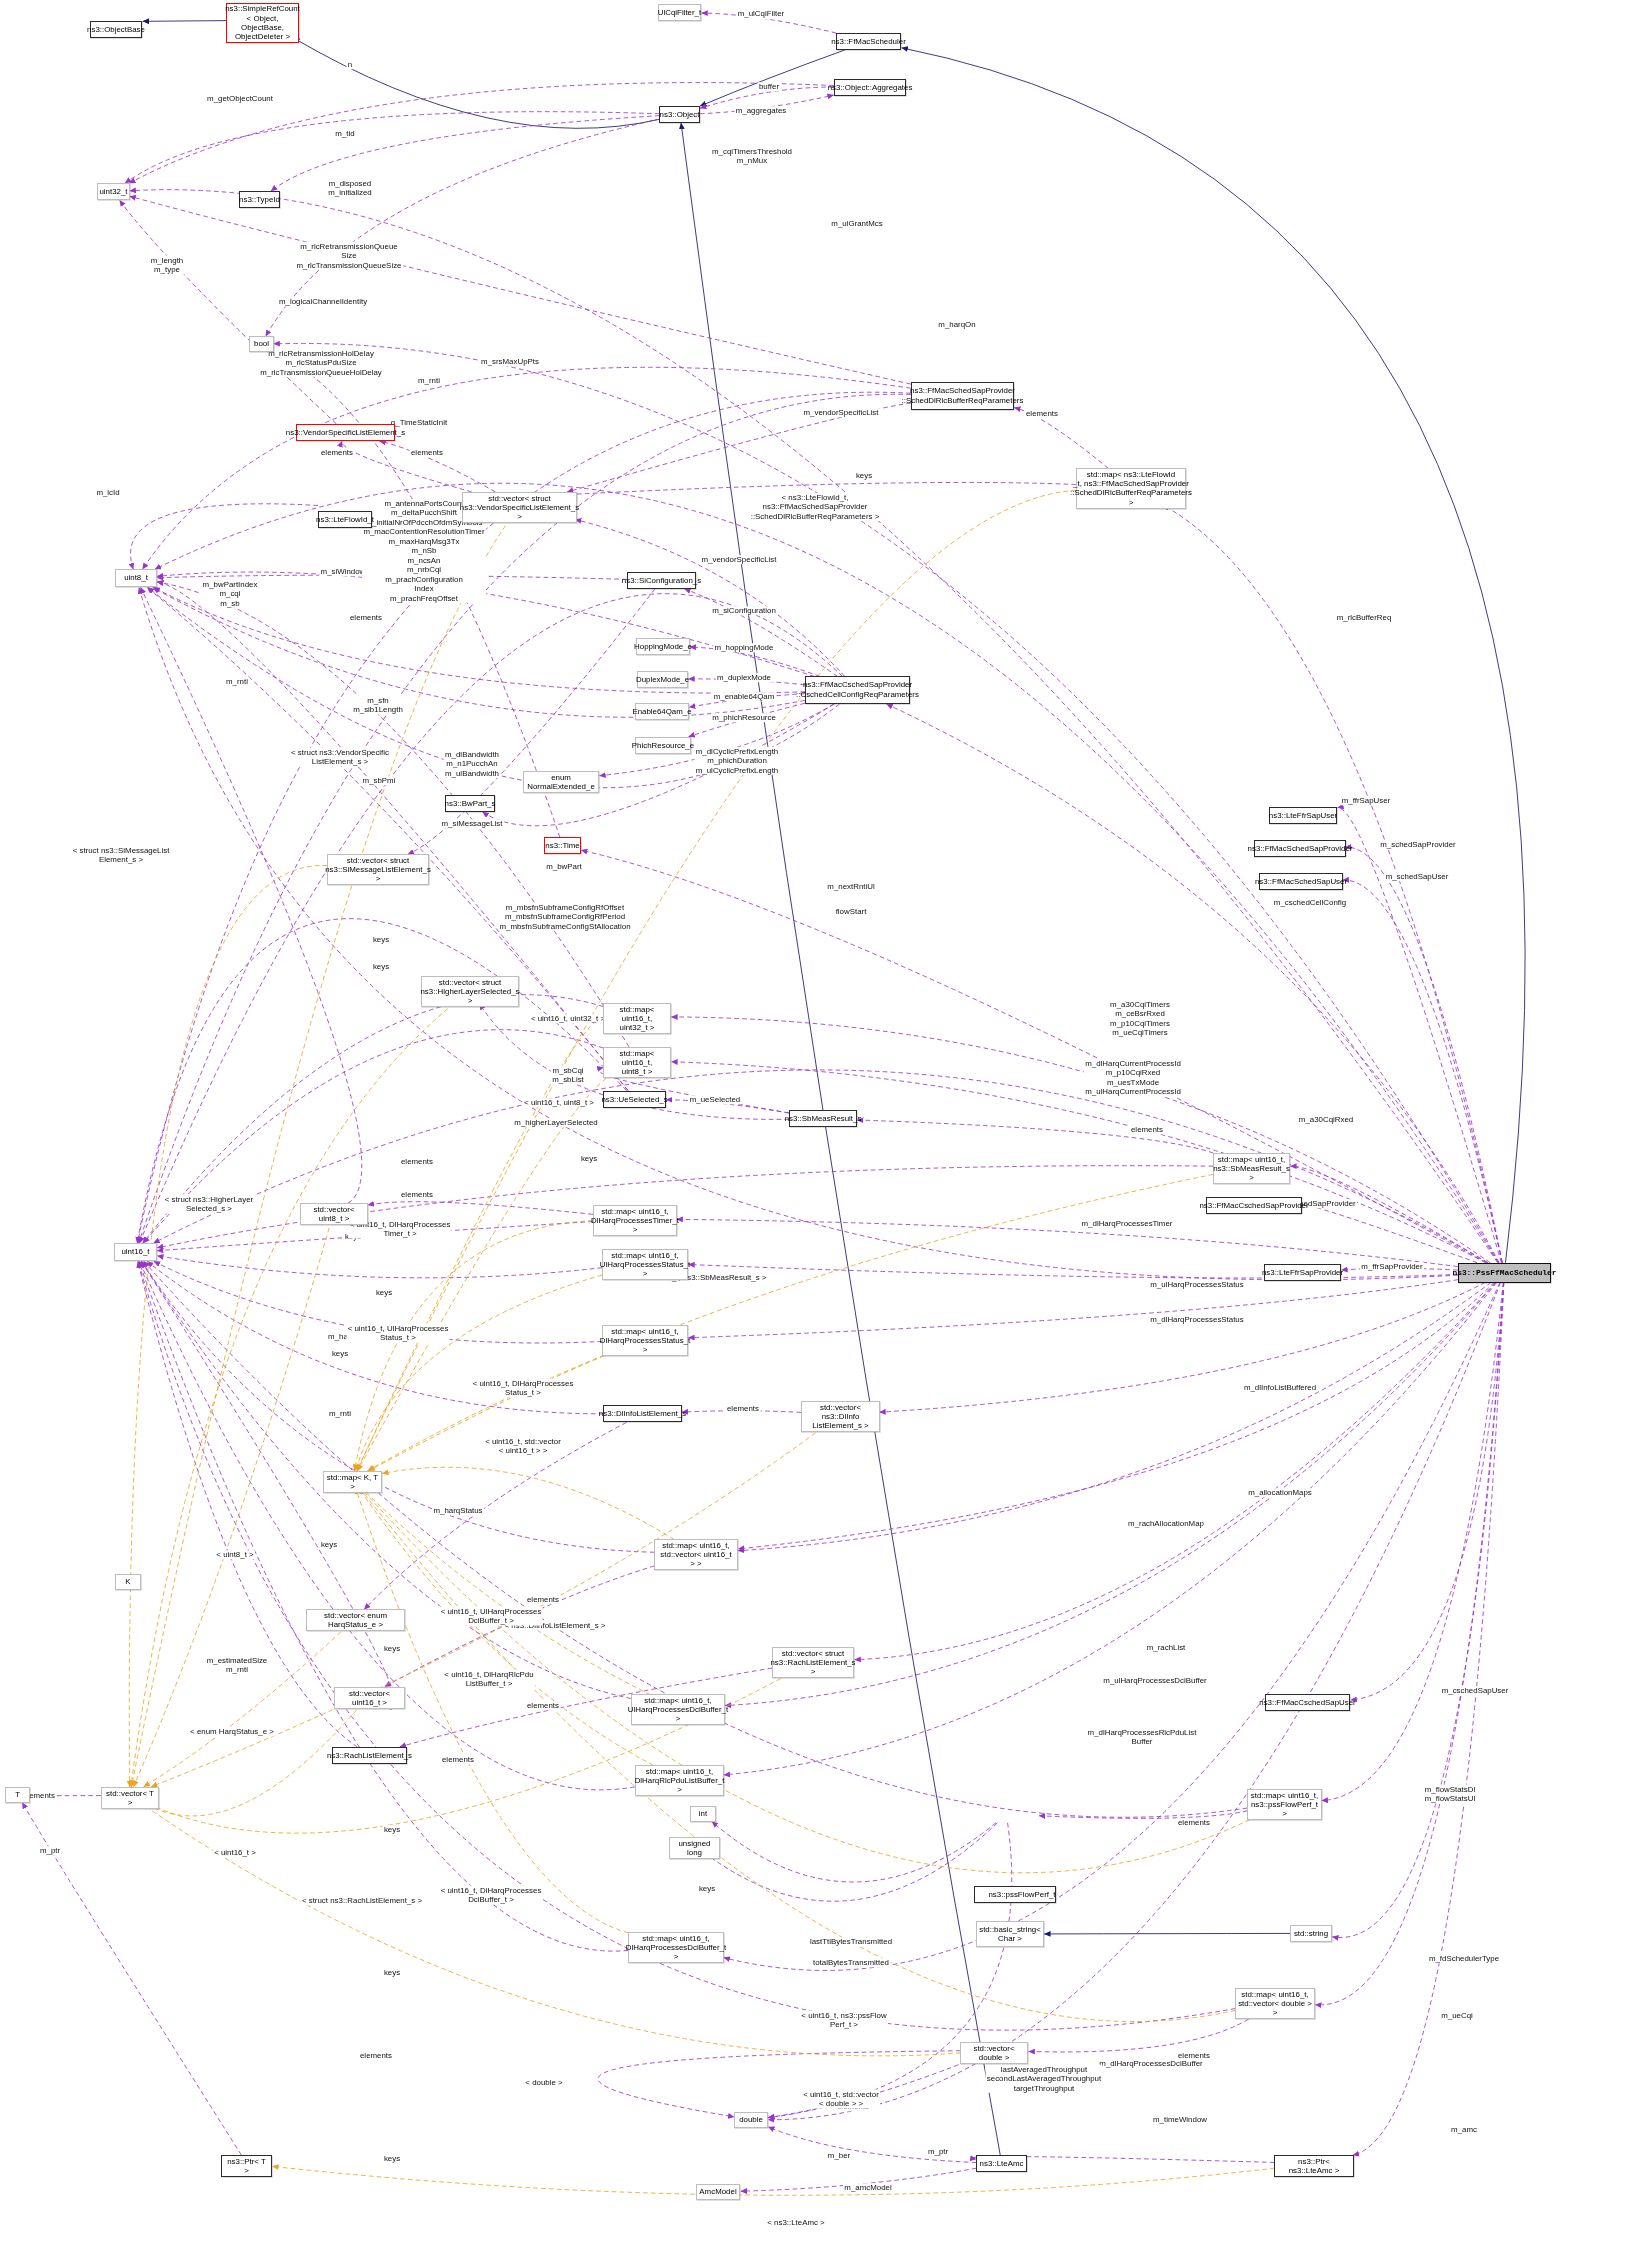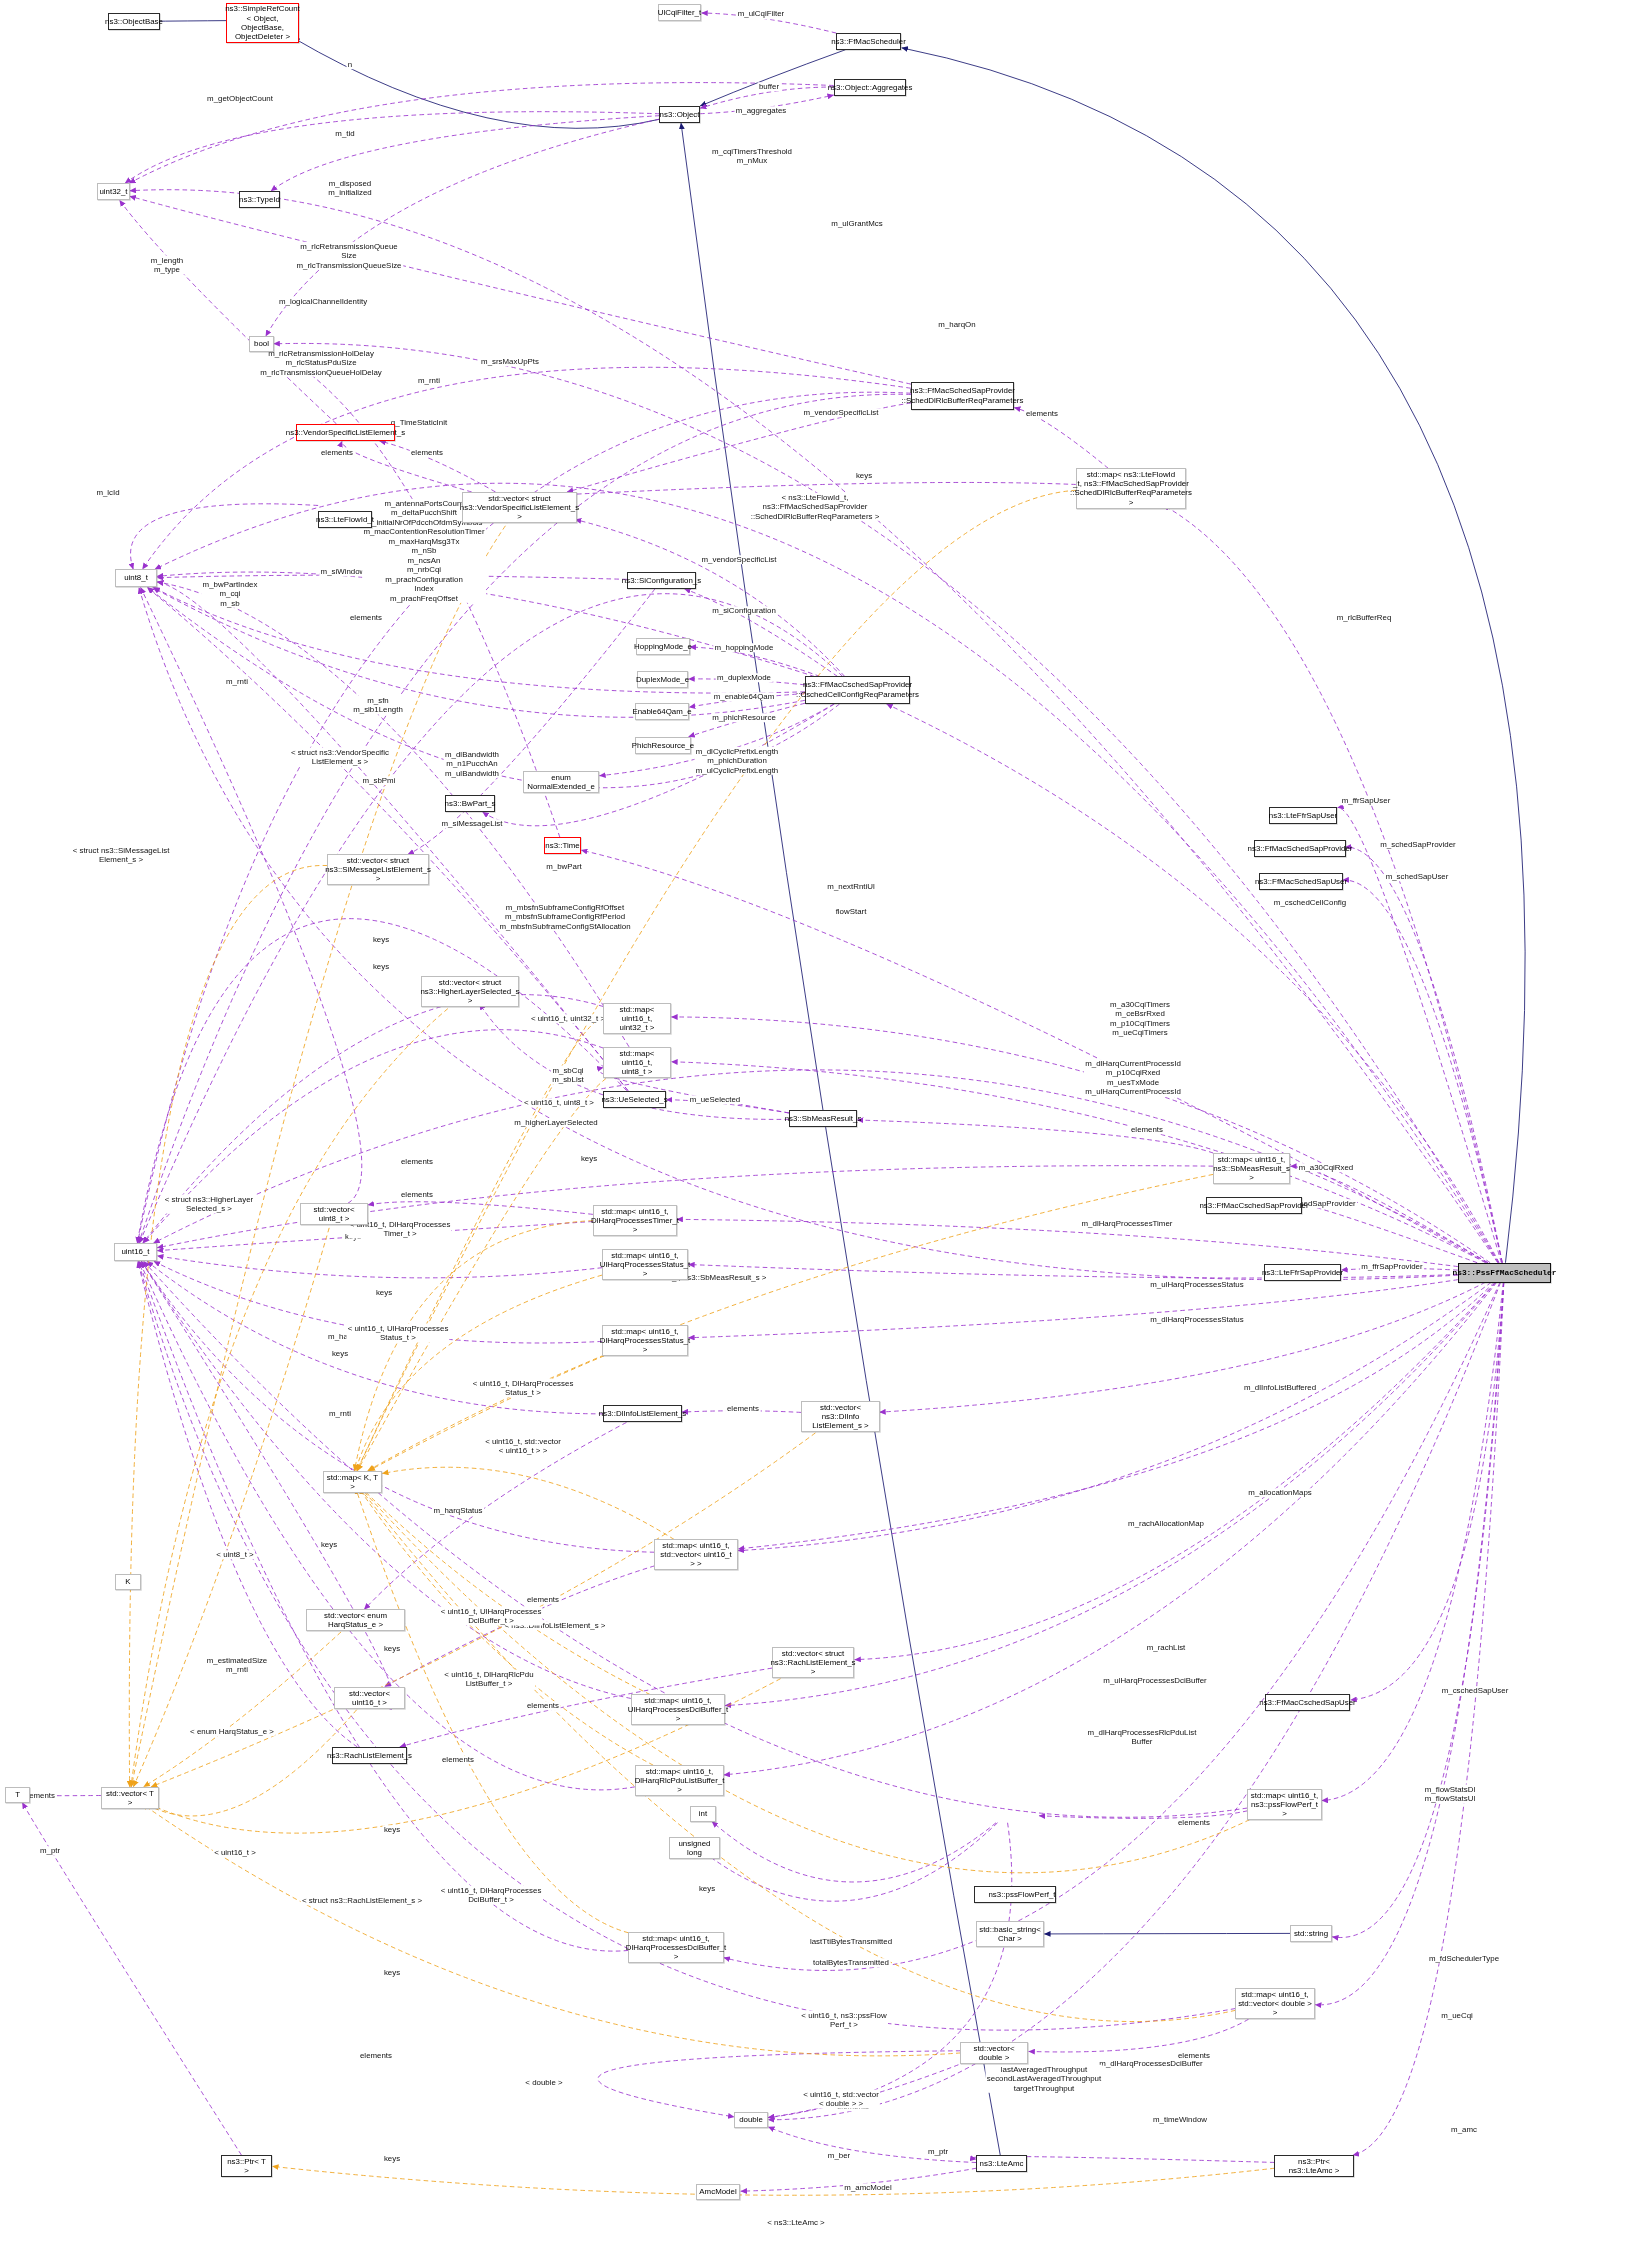--- a/index.html
+++ b/index.html
@@ -164,21 +164,21 @@
       <path d="M920.0,1948.9 Q608,2038 543.0,2248.0" fill="none" stroke="#efa21b" stroke-width="1.3" stroke-dasharray="7,5" marker-end="url(#arr-template)"></path>
       <path d="M933.9,2068.0 Q800,2122 563.4,2248.0" fill="none" stroke="#efa21b" stroke-width="1.3" stroke-dasharray="7,5" marker-end="url(#arr-template)"></path>
       <path d="M1030.2,2353.0 Q800,2210 584.0,2252.2" fill="none" stroke="#efa21b" stroke-width="1.3" stroke-dasharray="7,5" marker-end="url(#arr-template)"></path>
       <path d="M993.4,2590.0 Q750,2470 552.1,2274.0" fill="none" stroke="#efa21b" stroke-width="1.3" stroke-dasharray="7,5" marker-end="url(#arr-template)"></path>
       <path d="M998.2,2698.0 Q748,2566 547.9,2274.0" fill="none" stroke="#efa21b" stroke-width="1.3" stroke-dasharray="7,5" marker-end="url(#arr-template)"></path>
       <path d="M960.0,2954.1 Q750,2897 543.3,2274.0" fill="none" stroke="#efa21b" stroke-width="1.3" stroke-dasharray="7,5" marker-end="url(#arr-template)"></path>
       <path d="M1920.6,2776.0 Q1290,3088 550.8,2274.0" fill="none" stroke="#efa21b" stroke-width="1.3" stroke-dasharray="7,5" marker-end="url(#arr-template)"></path>
       <path d="M1888.0,3072.7 Q1285,3208 549.2,2274.0" fill="none" stroke="#efa21b" stroke-width="1.3" stroke-dasharray="7,5" marker-end="url(#arr-template)"></path>
       <path d="M1948.0,3314.0 Q1217,3398 416.0,3311.2" fill="none" stroke="#efa21b" stroke-width="1.3" stroke-dasharray="7,5" marker-end="url(#arr-template)"></path>
     </svg>
-<div class="node black" style="left: 90px; top: 13px; width: 52px; min-height: 17px; margin-left: 18px;">ns3::ObjectBase</div>
+<div class="node black" style="left: 90px; top: 21px; width: 52px; min-height: 17px;">ns3::ObjectBase</div>
     <div class="node red" style="left: 226px; top: 2.6px; width: 73px; min-height: 35px;">ns3::SimpleRefCount
 &lt; Object, ObjectBase,
 ObjectDeleter &gt;</div>
     <div class="node gray" style="left: 658px; top: 3.9px; width: 43px; min-height: 17px;">UlCqiFilter_t</div>
     <div class="node black" style="left: 836px; top: 33px; width: 65px; min-height: 17px;">ns3::FfMacScheduler</div>
     <div class="node black" style="left: 834px; top: 79px; width: 72px; min-height: 17px;">ns3::Object::Aggregates</div>
     <div class="node black" style="left: 659px; top: 106px; width: 41px; min-height: 17px;">ns3::Object</div>
     <div class="node gray" style="left: 97px; top: 183px; width: 33px; min-height: 17px;">uint32_t</div>
     <div class="node black" style="left: 239px; top: 191px; width: 41px; min-height: 17px;">ns3::TypeId</div>
     <div class="node gray" style="left: 249px; top: 336px; width: 25px; min-height: 15.7px;">bool</div>
@@ -347,21 +347,21 @@
     <div class="edge-label" style="left: 715px; top: 1100px;">m_ueSelected</div>
     <div class="edge-label" style="left: 589px; top: 1159px;">keys</div>
     <div class="edge-label" style="left: 417px; top: 1162px;">elements</div>
     <div class="edge-label" style="left: 417px; top: 1195px;">elements</div>
     <div class="edge-label" style="left: 359px; top: 1337px;">m_harqProcessId</div>
     <div class="edge-label" style="left: 353px; top: 1237px;">keys</div>
     <div class="edge-label" style="left: 384px; top: 1293px;">keys</div>
     <div class="edge-label" style="left: 340px; top: 1354px;">keys</div>
     <div class="edge-label" style="left: 1127px; top: 1224px;">m_dlHarqProcessesTimer</div>
     <div class="edge-label" style="left: 1147px; top: 1130px;">elements</div>
-    <div class="edge-label" style="left: 1326px; top: 1168px;">m_a30CqiRxed</div>
+    <div class="edge-label" style="left: 1326px; top: 1120px;">m_a30CqiRxed</div>
     <div class="edge-label" style="left: 1316px; top: 1204px;">m_cschedSapProvider</div>
     <div class="edge-label" style="left: 1140px; top: 1019px;">m_a30CqiTimers
 m_ceBsrRxed
 m_p10CqiTimers
 m_ueCqiTimers</div>
     <div class="edge-label" style="left: 1133px; top: 1078px;">m_dlHarqCurrentProcessId
 m_p10CqiRxed
 m_uesTxMode
 m_ulHarqCurrentProcessId</div>
     <div class="edge-label" style="left: 1392px; top: 1267px;">m_ffrSapProvider</div>

